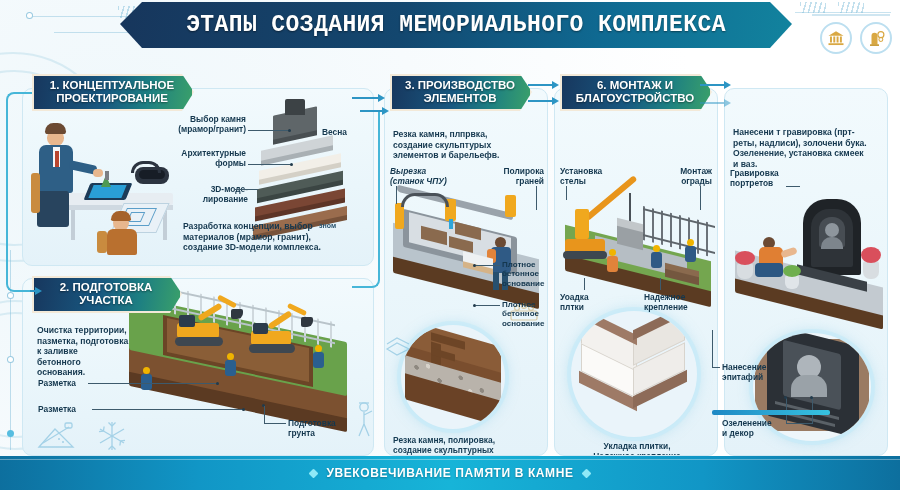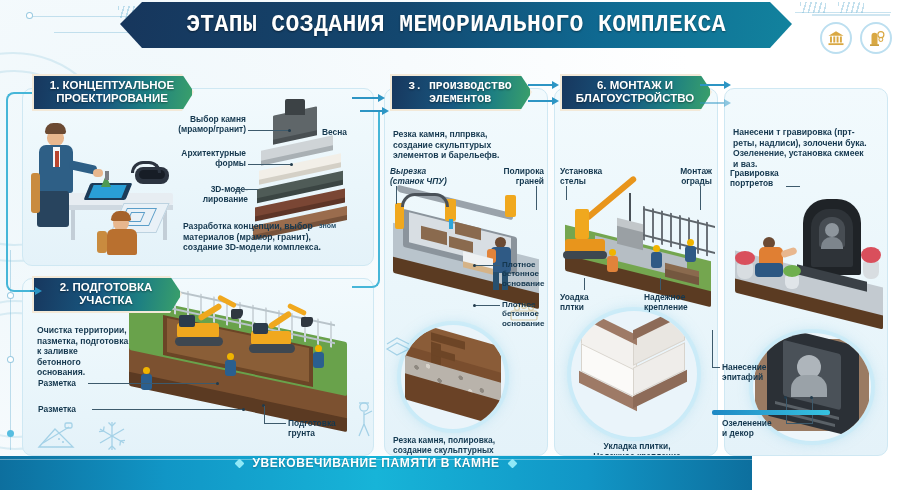--- a/index.html
+++ b/index.html
@@ -87,21 +87,21 @@
   .phead span {
     color: #fff; font-weight: bold; font-size: 11.5px; line-height: 13px;
     text-align: center; text-shadow: 0 1px 2px rgba(0,0,0,.45);
     white-space: pre-line;
   }
   .h1 { left: 32px;  top: 74px;  width: 162px; height: 37px;
         clip-path: polygon(0 0, 150px 0, 162px 18px, 150px 37px, 0 37px); }
   .h2 { left: 32px;  top: 276px; width: 150px; height: 37px;
         clip-path: polygon(0 0, 138px 0, 150px 18px, 138px 37px, 0 37px); }
   .h3 { left: 390px; top: 74px;  width: 142px; height: 37px;
-        clip-path: polygon(0 0, 130px 0, 142px 18px, 130px 37px, 0 37px); font-family: Liberation Mono, monospace; }
+        clip-path: polygon(0 0, 130px 0, 142px 18px, 130px 37px, 0 37px); }
   .h4 { left: 560px; top: 74px;  width: 152px; height: 37px;
         clip-path: polygon(0 0, 140px 0, 152px 18px, 140px 37px, 0 37px); }
   .h5 { left: 730px; top: 74px;  width: 154px; height: 37px;
         clip-path: polygon(0 0, 142px 0, 154px 18px, 142px 37px, 0 37px); }
 
   
   .body-txt {
     position: absolute; z-index: 5;
     color: #15384f; font-size: 8.6px; line-height: 10.6px; font-weight: bold;
     white-space: pre-line;
@@ -137,23 +137,23 @@
   .arrow .shaft { position:absolute; height: 2px; background: #2d95c4; top: 0; left:0; }
   .arrow .head {
     position: absolute; width: 0; height: 0; top: -3px;
     border-left: 7px solid #2d95c4;
     border-top: 4px solid transparent; border-bottom: 4px solid transparent;
   }
   .connector { position:absolute; border: 2px solid #2fa7cf; z-index: 3; }
 
   
   .footer {
-    position: absolute; left: 0; bottom: 0; width: 752px; height: 34px;
+    position: absolute; left: 0; bottom: 0; width: 900px; height: 34px;
     background: linear-gradient(90deg,#0d6f9e 0%, #1196c6 22%, #17b4d8 50%, #1196c6 78%, #0d6f9e 100%);
-    display: flex; align-items: flex-start; justify-content: center; margin-top: 32px;
+    display: flex; align-items: center; justify-content: center; margin-top: 32px;
   }
   .footer-inner { display:flex; align-items:center; gap: 9px; }
   .footer-text {
     color: #ffffff; font-size: 12px; font-weight: bold; letter-spacing: .6px;
     text-shadow: 0 1px 2px rgba(0,0,0,.3);
   }
   .dmd { width: 7px; height: 7px; background: #8fe9f7; transform: rotate(45deg); border-radius:1px; }
   .footer-rule { position:absolute; left:0; top: 3px; width: 900px; height:1px; background: rgba(255,255,255,.35);}
 
   

